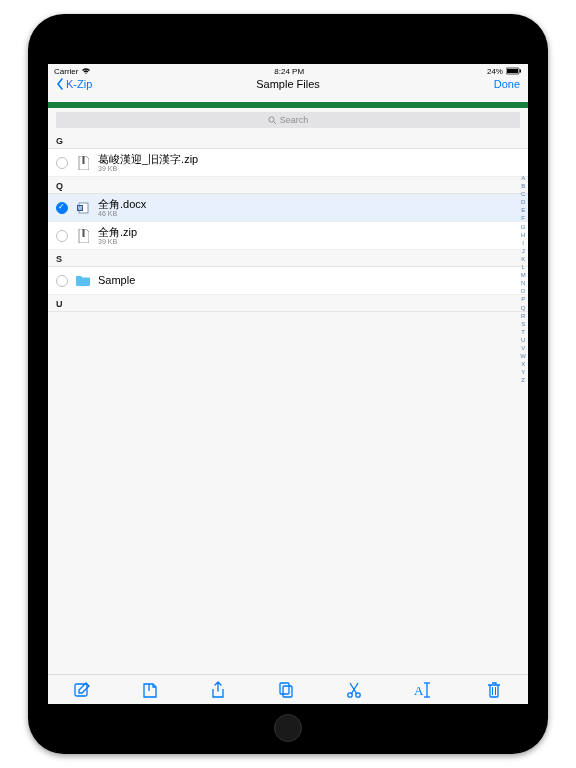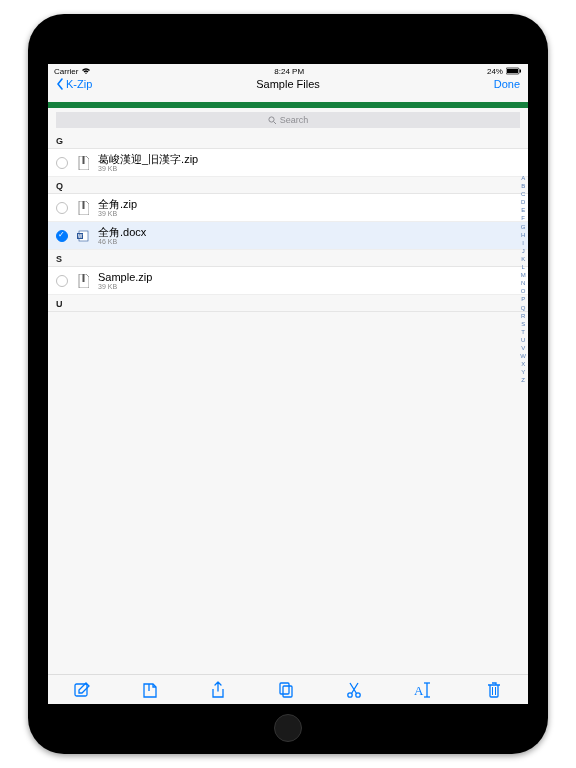--- a/index.html
+++ b/index.html
@@ -203,60 +203,58 @@
               <rect x="4.5" y="0" width="2" height="8" fill="#555"></rect>
             </svg>
         </div>
         <div class="file-info">
           <span class="file-name">葛󠄀峻漢迎_旧漢字.zip</span>
           <span class="file-size">39 KB</span>
         </div>
       </div>
 
       <div class="section-header">Q</div>
-      <div class="row">
-        <div class="radio"></div>
-        <div class="file-icon">
-          <svg width="11" height="14" viewBox="0 0 11 14">
-              <path d="M1 0 H8 L11 3 V14 H1 Z" fill="#fff" stroke="#555" stroke-width="0.6"></path>
-              <rect x="4.5" y="0" width="2" height="8" fill="#555"></rect>
-            </svg>
-        </div>
-        <div class="file-info">
-          <span class="file-name">全角.zip</span>
-          <span class="file-size">39 KB</span>
-        </div>
-      </div>
       <div class="row selected">
         <div class="radio checked"></div>
         <div class="file-icon">
           <svg width="12" height="12" viewBox="0 0 12 12">
               <rect x="2" y="1" width="9" height="10" fill="#fff" stroke="#2b579a" stroke-width="0.6"></rect>
               <rect x="0" y="3" width="6" height="6" fill="#2b579a"></rect>
               <text x="3" y="7.5" font-size="4.5" fill="#fff" text-anchor="middle" font-weight="bold">W</text>
             </svg>
         </div>
         <div class="file-info">
           <span class="file-name">全角.docx</span>
           <span class="file-size">46 KB</span>
         </div>
       </div>
-
-      <div class="section-header">S</div>
       <div class="row">
         <div class="radio"></div>
         <div class="file-icon">
           <svg width="11" height="14" viewBox="0 0 11 14">
               <path d="M1 0 H8 L11 3 V14 H1 Z" fill="#fff" stroke="#555" stroke-width="0.6"></path>
               <rect x="4.5" y="0" width="2" height="8" fill="#555"></rect>
             </svg>
         </div>
         <div class="file-info">
-          <span class="file-name">Sample.zip</span>
+          <span class="file-name">全角.zip</span>
           <span class="file-size">39 KB</span>
+        </div>
+      </div>
+
+      <div class="section-header">S</div>
+      <div class="row">
+        <div class="radio"></div>
+        <div class="file-icon">
+          <svg width="14" height="11" viewBox="0 0 14 11">
+              <path d="M0 2 Q0 1 1 1 H5 L6.5 2.5 H13 Q14 2.5 14 3.5 V10 Q14 11 13 11 H1 Q0 11 0 10 Z" fill="#5ac0f0"></path>
+            </svg>
+        </div>
+        <div class="file-info">
+          <span class="file-name">Sample</span>
         </div>
       </div>
 
       <div class="section-header">U</div>
     </div>
 
     <div class="index-bar" id="index-bar">
         <span>A</span>
         <span>B</span>
         <span>C</span>

